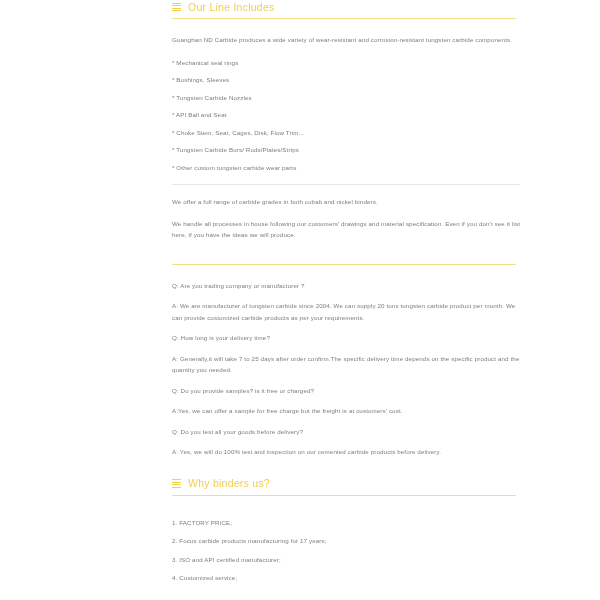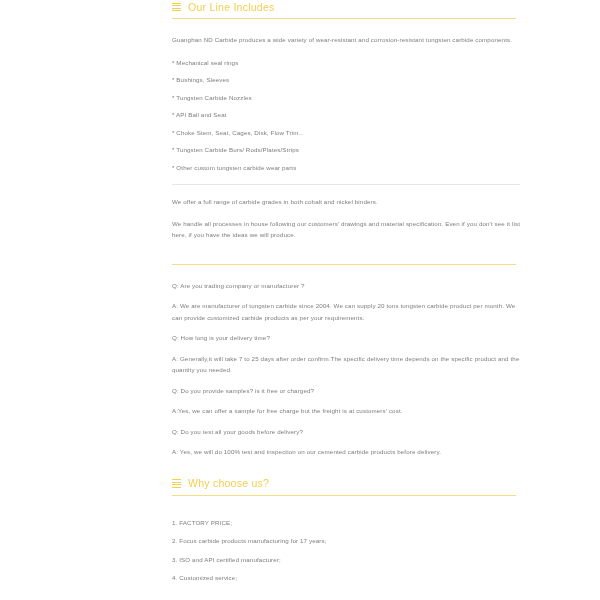--- a/index.html
+++ b/index.html
@@ -173,21 +173,21 @@
   <div style="height:19px"></div>
 
   <div class="section">
     <div class="sec-head">
       <span class="list-icon">
         <i></i>
           <i></i>
           <i></i>
           <i></i>
       </span>
-      <span class="sec-title">Why choose us?</span>
+      <span class="sec-title">Why binders us?</span>
     </div>
     <div class="sec-rule"></div>
 
     <div style="height:21px"></div>
 
     <p class="body">1. FACTORY PRICE;</p>
     <div style="height:7px"></div>
     <p class="body">2. Focus carbide products manufacturing for 17 years;</p>
     <div style="height:7px"></div>
     <p class="body">3. ISO and API certified manufacturer;</p>

